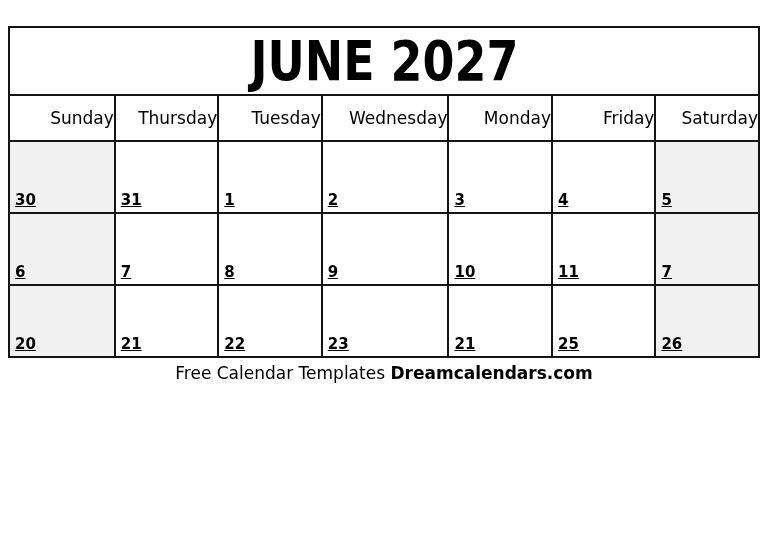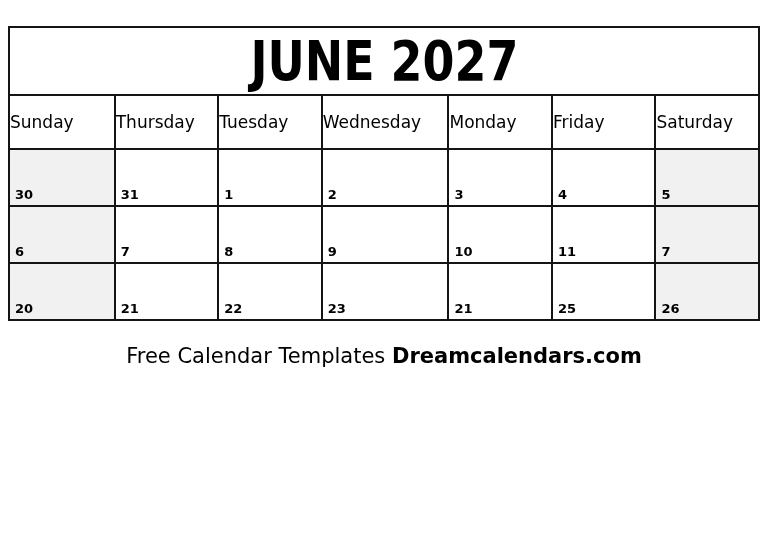--- a/index.html
+++ b/index.html
@@ -46,45 +46,46 @@
   col.c-sun { width: 14.1%; }
   col.c-mon { width: 13.8%; }
   col.c-tue { width: 13.8%; }
   col.c-wed { width: 16.9%; }
   col.c-thu { width: 13.8%; }
   col.c-fri { width: 13.8%; }
   col.c-sat { width: 13.8%; }
   table.calendar th {
     border: 2px solid var(--border);
     background: var(--background);
-    height: 54px;
+    height: 46px;
     font-size: 17px;
     font-weight: 400;
-    text-align: left;
+    text-align: right;
     vertical-align: middle;
     white-space: nowrap;
     overflow: hidden;
   }
   table.calendar td {
     border: 2px solid var(--border);
     background: var(--background);
-    height: 57px;
+    height: 72px;
     vertical-align: bottom;
     text-align: left;
     padding: 0 0 3px 5px;
-    font-size: 13px;
+    font-size: 15px;
     font-weight: 700;
+    text-decoration: underline;
   }
   table.calendar td.weekend {
     background: var(--weekend-bg);
   }
   .footer {
-    margin-top: 23px;
+    margin-top: 5px;
     text-align: center;
-    font-size: 21px;
+    font-size: 17px;
     line-height: 1.2;
     white-space: nowrap;
   }
   .footer .brand {
     font-weight: 700;
   }
 </style>
 </head>
 <body>
 

